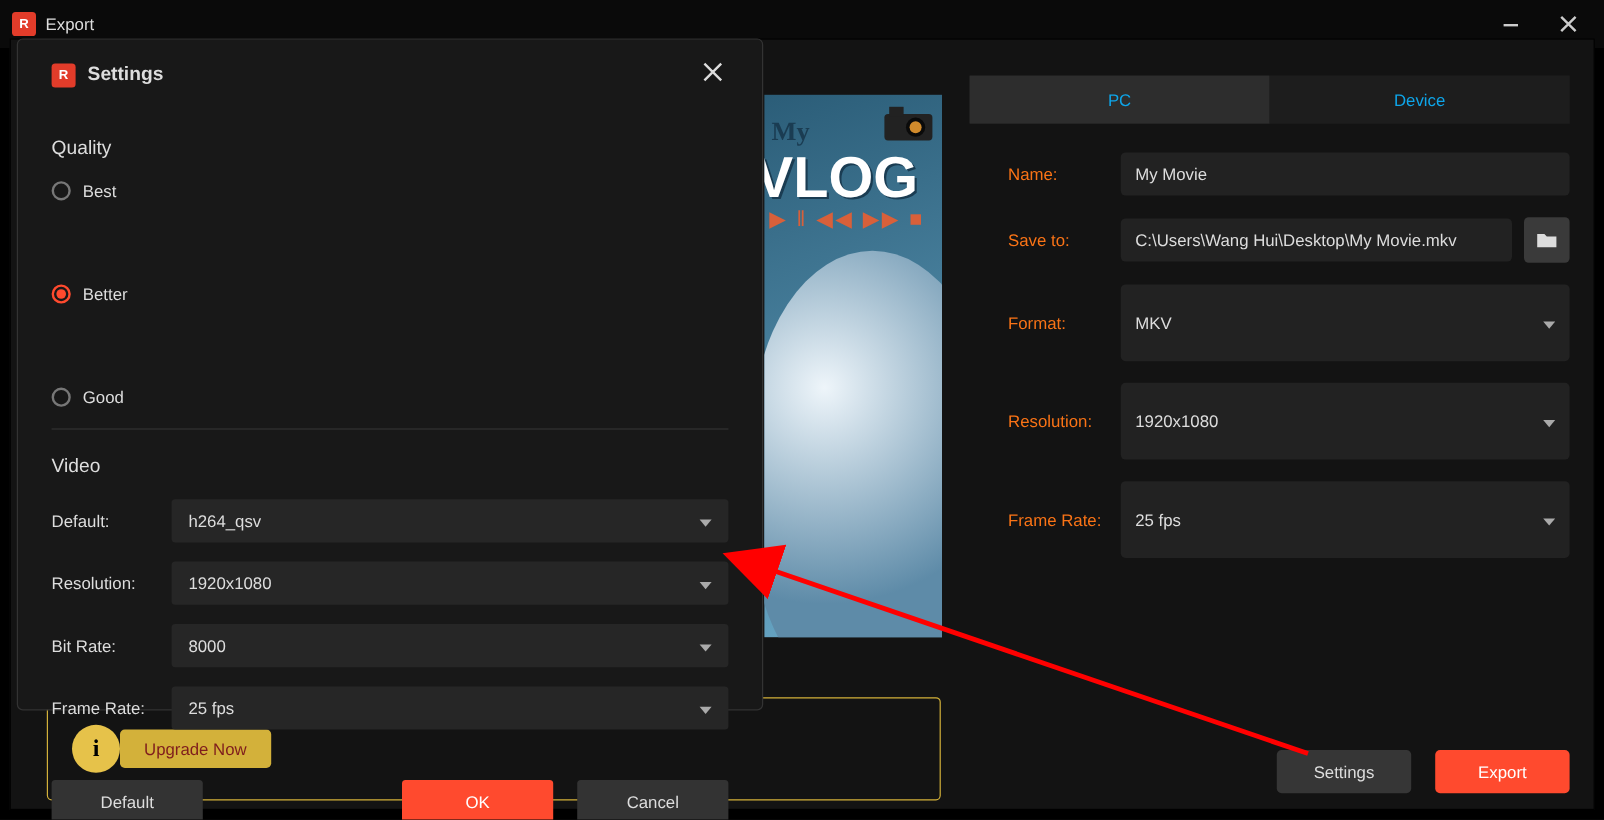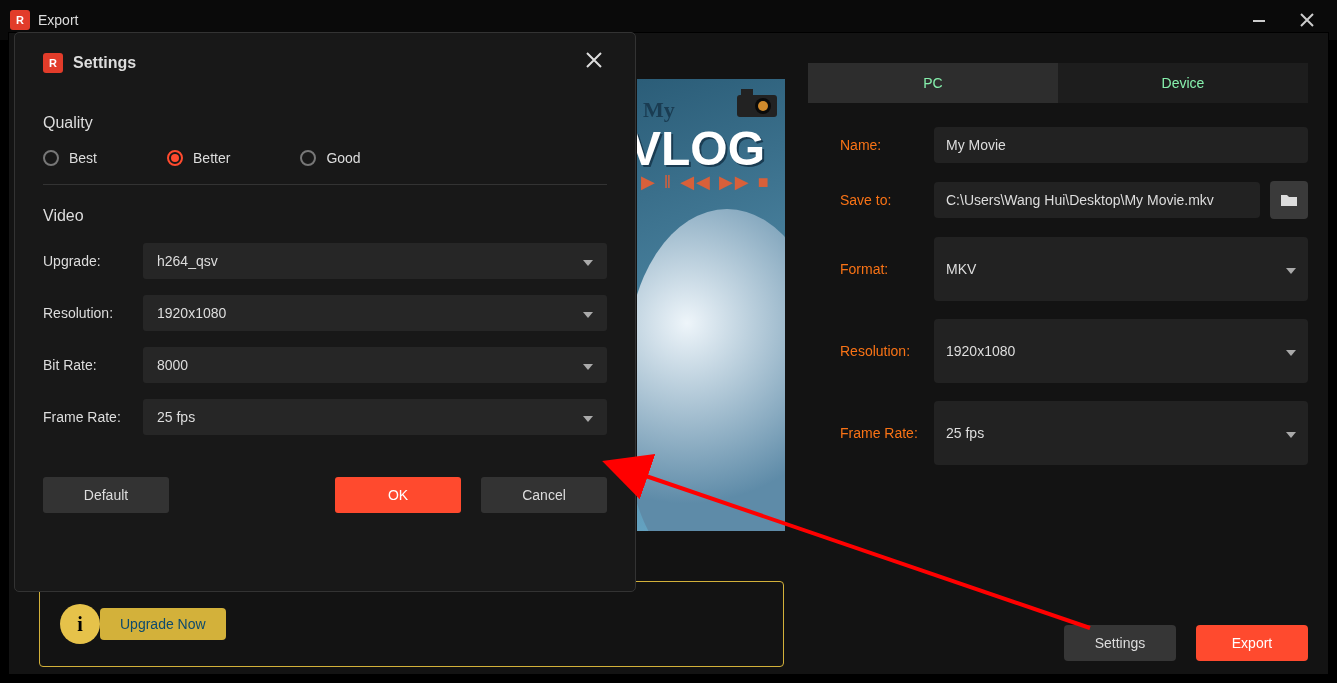--- a/index.html
+++ b/index.html
@@ -58,21 +58,21 @@
   }
   .vlog-text{font-family:Arial Black,Arial;font-size:48px;font-weight:900;color:#fff;text-shadow:2px 2px 0 #1a3c52;}
   .camera{position:absolute;right:4px;top:6px;width:48px;height:36px;}
   .ctrl-glyphs{font-size:18px;letter-spacing:2px;color:#d8603a;}
   .right-panel{
     position:absolute;
     top:30px;right:20px;
     width:500px;
   }
   .tabs{display:flex;background:#1d1d1d;margin-bottom:24px;}
-  .tab{flex:1;text-align:center;padding:12px 0;cursor:pointer;color:#86efac;background:#1d1d1d;}
+  .tab{flex:1;text-align:center;padding:12px 0;cursor:pointer;color:#0ea5e9;background:#1d1d1d;}
   .tab.active{background:var(--field);}
   .field-row{display:flex;align-items:center;margin-bottom:18px;}
   .field-lbl{width:94px;color:#f97316;margin-left:32px;}
   .field-input{
     flex:1;background:var(--panel2);border:none;border-radius:4px;
     padding:10px 12px;color:#ddd;font-size:14px;outline:none;
   }
   .dropdown{
     flex:1;background:var(--panel2);border-radius:4px;
     padding:24px 12px;display:flex;align-items:center;justify-content:space-between;cursor:pointer;
@@ -88,21 +88,21 @@
     display:flex;align-items:center;
     padding:0 20px;
   }
   .info-icon{
     width:40px;height:40px;border-radius:50%;background:#e6c24a;
     display:flex;align-items:center;justify-content:center;color:#000;font-weight:bold;font-size:20px;font-family:Georgia,serif;
   }
   .limit-text{margin-left:24px;flex:1;color:#bbb;line-height:1.6;}
   .limit-title{color:var(--gold);}
   .upgrade-btn{
-    background:var(--gold);color:#0c4a6e;padding:8px 20px;border-radius:4px;cursor:pointer;font-size:14px;
+    background:var(--gold);color:#7f1d1d;padding:8px 20px;border-radius:4px;cursor:pointer;font-size:14px;
   }
   .bottom-btns{
     position:absolute;right:20px;top:592px;display:flex;gap:20px;
   }
   .btn-g{
     min-width:112px;text-align:center;padding:10px 22px;border-radius:4px;cursor:pointer;font-size:14px;
   }
   .btn-grey{background:#363636;color:#ddd;}
   .btn-red{background:var(--accent);color:#fff;}
 
@@ -115,21 +115,21 @@
     border:1px solid #333;
     border-radius:5px;
     padding:0 28px 24px 28px;
     z-index:100;
   }
   .modal-header{display:flex;align-items:center;gap:10px;padding:14px 0;}
   .modal-title{font-weight:600;font-size:16px;}
   .modal-spacer{flex:1;}
   .close-x{font-size:20px;color:#ddd;cursor:pointer;padding:4px;}
   .section-h{font-size:16px;color:#ddd;margin:22px 0 18px;}
-  .radio-row{display:flex;gap:70px;margin-bottom:18px;}
+  .radio-row{display:flex;gap:70px;margin-bottom:18px;flex-direction:column;}
   .radio{display:flex;align-items:center;gap:10px;cursor:pointer;}
   .radio .ring{
     width:16px;height:16px;border-radius:50%;border:2px solid #777;display:flex;align-items:center;justify-content:center;
   }
   .radio.sel .ring{border-color:var(--accent);}
   .radio.sel .ring::after{content:"";width:8px;height:8px;border-radius:50%;background:var(--accent);}
   .hr{height:1px;background:#333;margin:4px 0 6px;}
   .mf-row{display:flex;align-items:center;margin-bottom:16px;}
   .mf-lbl{width:100px;}
   .mf-drop{
@@ -267,21 +267,21 @@
     <div class="radio">
         <span class="ring"></span>
         <span>Good</span>
       </div>
   </div>
   <div class="hr"></div>
 
   <div class="section-h">Video</div>
 
   <div class="mf-row">
-    <span class="mf-lbl">Upgrade:</span>
+    <span class="mf-lbl">Default:</span>
     <div class="mf-drop">
       <span>h264_qsv</span>
       <span class="chev"></span>
     </div>
   </div>
   <div class="mf-row">
     <span class="mf-lbl">Resolution:</span>
     <div class="mf-drop">
       <span>1920x1080</span>
       <span class="chev"></span>

